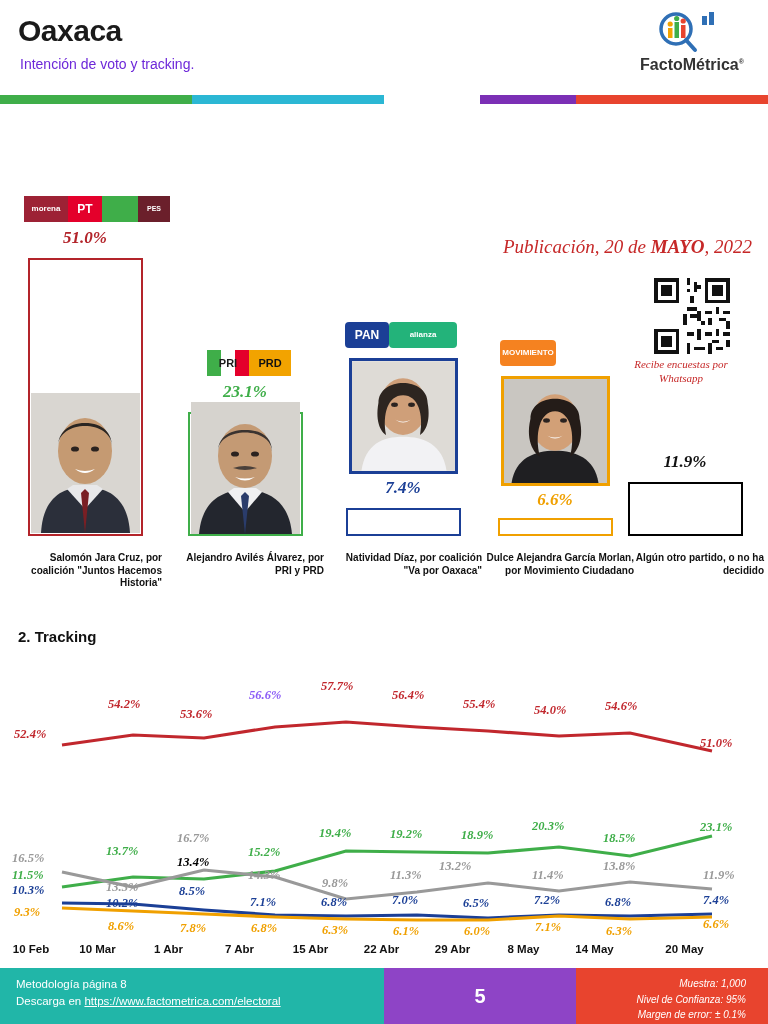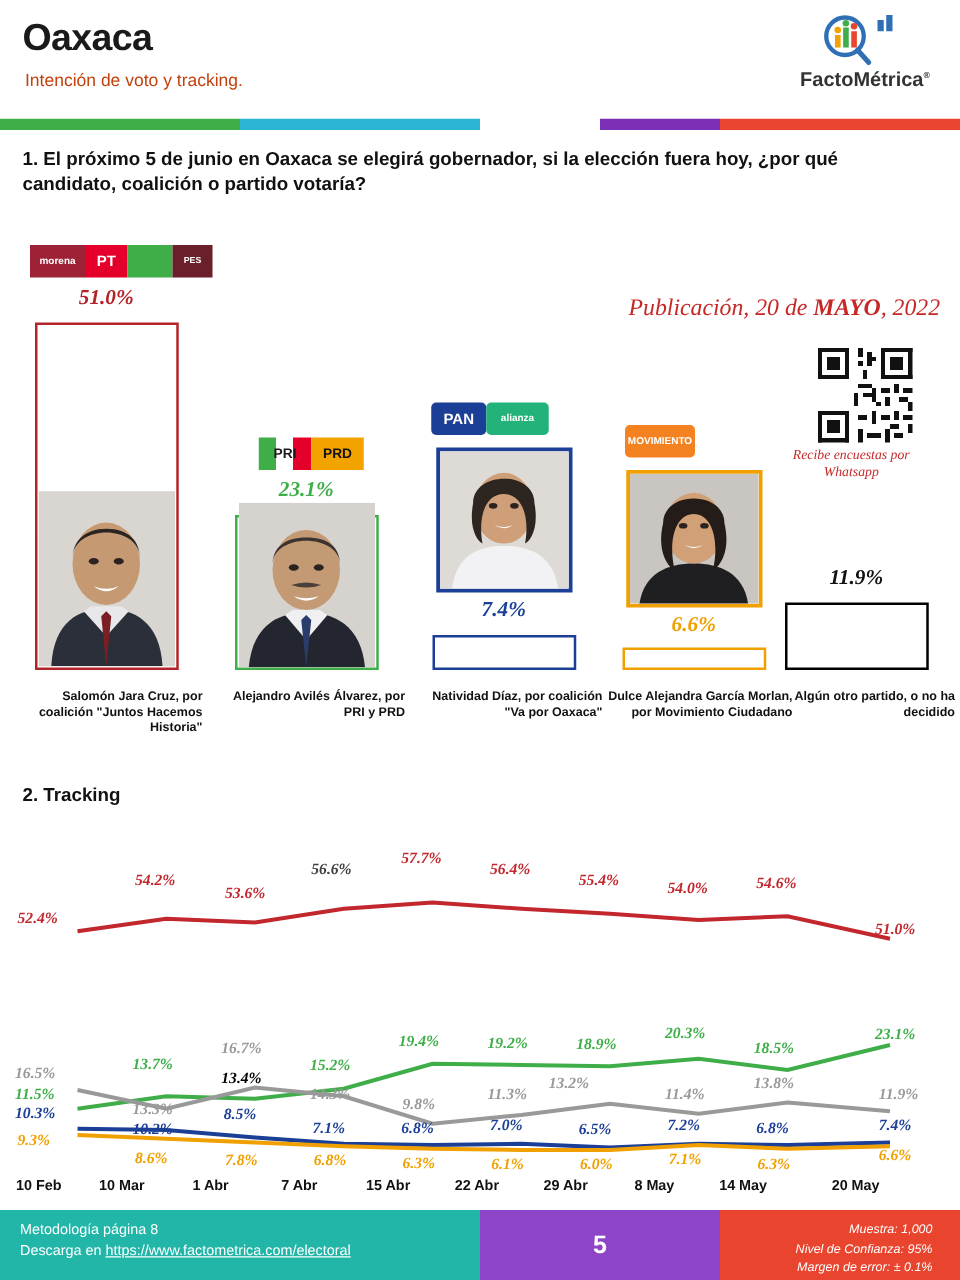--- a/index.html
+++ b/index.html
@@ -12,21 +12,21 @@
   .page { position: relative; width: 768px; height: 1024px; }
 
   
   .hdr-title {
     position: absolute; left: 18px; top: 14px;
     font-size: 30px; font-weight: bold; color: #1a1a1a;
     letter-spacing: -0.5px;
   }
   .hdr-sub {
     position: absolute; left: 20px; top: 56px;
-    font-size: 14px; color: #c2410c;
+    font-size: 14px; color: #6d28d9;
   }
   .logo-wrap { position: absolute; right: 16px; top: 12px; width: 120px; height: 70px; }
   .logo-mark { position: absolute; left: 26px; top: 0; width: 62px; height: 42px; }
   .logo-text {
     position: absolute; left: 0; top: 44px; width: 120px; text-align: center;
     font-size: 16px; font-weight: bold; color: #333;
   }
   .logo-text .sup { font-size: 7px; vertical-align: super; }
 
   
@@ -136,21 +136,20 @@
   </div>
 
   <div class="band">
     <div style="width:192px;background:#3fae49"></div>
     <div style="width:192px;background:#2bb7d4"></div>
     <div style="width:96px;background:#ffffff"></div>
     <div style="width:96px;background:#7b2fb5"></div>
     <div style="width:192px;background:#e8442e"></div>
   </div>
 
-  <div class="question">1. El próximo 5 de junio en Oaxaca se elegirá gobernador, si la elección fuera hoy, ¿por qué candidato, coalición o partido votaría?</div>
 
   <div class="pub"><span>Publicación, 20 de </span><b>MAYO</b><span>, 2022</span></div>
 
   <svg class="qr" viewBox="0 0 21 21" shape-rendering="crispEdges">
     <rect width="21" height="21" fill="#fff"></rect>
     <g fill="#111">
       <rect x="0" y="0" width="7" height="1"></rect>
         <rect x="0" y="6" width="7" height="1"></rect>
       <rect x="0" y="0" width="1" height="7"></rect>
         <rect x="6" y="0" width="1" height="7"></rect>
@@ -243,21 +242,21 @@
           <path d="M42 66 Q54 62 66 66 Q54 70 42 66 Z" fill="#4a403a"></path>
           <path d="M44 75 Q54 82 64 75 Q54 78 44 75 Z" fill="#fdfdfd"></path>
         </svg>
       </div>
       <div class="bar-label" style="left:172px; top:362px; width:152px;">Alejandro Avilés Álvarez, por PRI y PRD</div>
     </div>
 
     <div class="bar-col">
       <div class="party-logos" style="left:345px; top:132px;">
         <span class="chip" style="width:44px;height:26px;background:#1b3f96;font-size:12px;line-height:26px;border-radius:4px;">PAN</span>
-        <span class="chip" style="width:50px;height:26px;background:#23b37a;font-size:8px;line-height:26px;border-radius:4px;">alianza</span>
+        <span class="chip" style="width:68px;height:26px;background:#23b37a;font-size:8px;line-height:26px;border-radius:4px;">alianza</span>
       </div>
       <div class="bar-val" style="left:338px; top:288px; width:130px; color:#1b3f96;">7.4%</div>
       <div class="bar-box" style="left:346px; top:318px; width:115px; height:28px; border-color:#1b3f96; border-width:2.5px;"></div>
       <div class="bar-photo" style="left:349px; top:168px; width:109px; height:116px; border:3px solid #1b3f96;">
         <svg viewBox="0 0 109 116" width="103" height="110">
           <rect width="109" height="116" fill="#dedbd6"></rect>
           <path d="M10 116 C14 88 32 80 54 80 C76 80 96 88 100 116 Z" fill="#f2f2f4"></path>
           <ellipse cx="54" cy="48" rx="25" ry="30" fill="#cf9f79"></ellipse>
           <path d="M28 44 C28 16 80 16 80 44 C84 66 76 76 72 78 C76 56 70 36 54 36 C38 36 32 56 36 78 C32 76 24 66 28 44 Z" fill="#2d2520"></path>
           <ellipse cx="45" cy="46" rx="3.6" ry="2.4" fill="#2b2320"></ellipse>
@@ -308,21 +307,21 @@
       <polyline fill="none" stroke="#999999" stroke-width="3.2" points="62,217 133,232 204,215 275,222 346,244 417,237 488,228 559,236 630,227 712,234"></polyline>
 
       <polyline fill="none" stroke="#1b3f96" stroke-width="3.2" points="62,248 133,249 204,255 275,260 346,261 417,260 488,263 559,260 630,261 712,259"></polyline>
 
       <polyline fill="none" stroke="#f0a000" stroke-width="3.2" points="62,253 133,256 204,259 275,262 346,264 417,265 488,265 559,261 630,264 712,262"></polyline>
     </svg>
 
     <div class="lbl" style="left:14px;  top:72px;  color:#c1272d;">52.4%</div>
     <div class="lbl" style="left:108px; top:42px;  color:#c1272d;">54.2%</div>
     <div class="lbl" style="left:180px; top:52px;  color:#c1272d;">53.6%</div>
-    <div class="lbl" style="left:249px; top:33px;  color:#404040;">56.6%</div>
+    <div class="lbl" style="left:249px; top:33px;  color:#8b5cf6;">56.6%</div>
     <div class="lbl" style="left:321px; top:24px;  color:#c1272d;">57.7%</div>
     <div class="lbl" style="left:392px; top:33px;  color:#c1272d;">56.4%</div>
     <div class="lbl" style="left:463px; top:42px;  color:#c1272d;">55.4%</div>
     <div class="lbl" style="left:534px; top:48px;  color:#c1272d;">54.0%</div>
     <div class="lbl" style="left:605px; top:44px;  color:#c1272d;">54.6%</div>
     <div class="lbl" style="left:700px; top:81px;  color:#c1272d;">51.0%</div>
 
     <div class="lbl" style="left:12px;  top:213px; color:#3fae49;">11.5%</div>
     <div class="lbl" style="left:106px; top:189px; color:#3fae49;">13.7%</div>
     <div class="lbl" style="left:177px; top:200px; color:#000000;font-family:Liberation Serif, serif;">13.4%</div>

